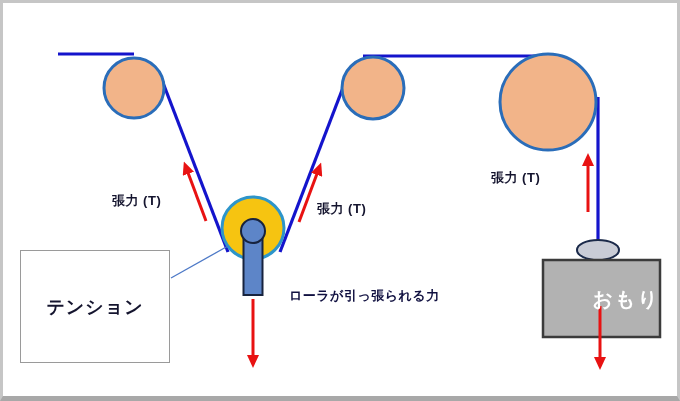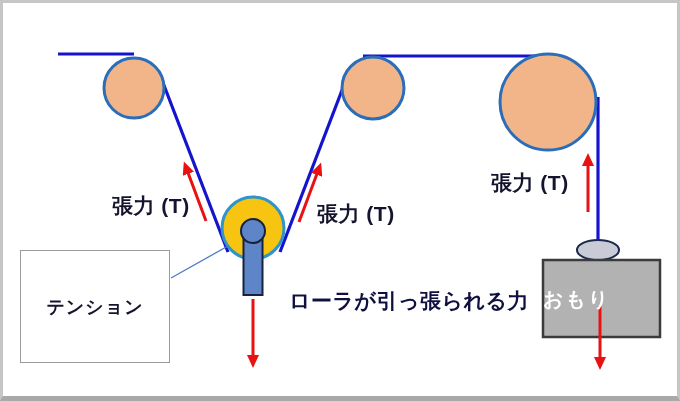--- a/index.html
+++ b/index.html
@@ -11,21 +11,21 @@
     border:3px solid #c6c6c6;
     border-bottom:5px solid #a8a8a8;
     overflow:hidden;
     font-family:"Liberation Sans","DejaVu Sans",sans-serif;
   }
   #canvas{position:absolute;left:-3px;top:-3px;width:680px;height:401px;}
   svg{position:absolute;left:0;top:0;}
   .lbl{
     position:absolute;
     color:#14142e;
-    font-size:21px;
+    font-size:13px;
     font-weight:600;
     white-space:nowrap;
     letter-spacing:0.5px;
   }
   .callout-box{
     position:absolute;
     left:20px;top:250px;
     width:150px;height:113px;
     background:#ffffff;
     border:1.5px solid #9a9a9a;
@@ -34,21 +34,21 @@
     align-items:center;justify-content:center;
     gap:25px;
     color:#14142e;
     font-size:18px;font-weight:600;
     letter-spacing:1px;
   }
   .force-note{color:#101040;}
   .weight-label{
     position:absolute;
     left:543px;top:286px;width:117px;
-    text-align:left;
+    text-align:right;
     color:#ffffff;
     font-size:20px;font-weight:600;
     letter-spacing:2px;
   }
 </style>
 </head>
 <body>
 
 <div id="frame">
   <div id="canvas">

